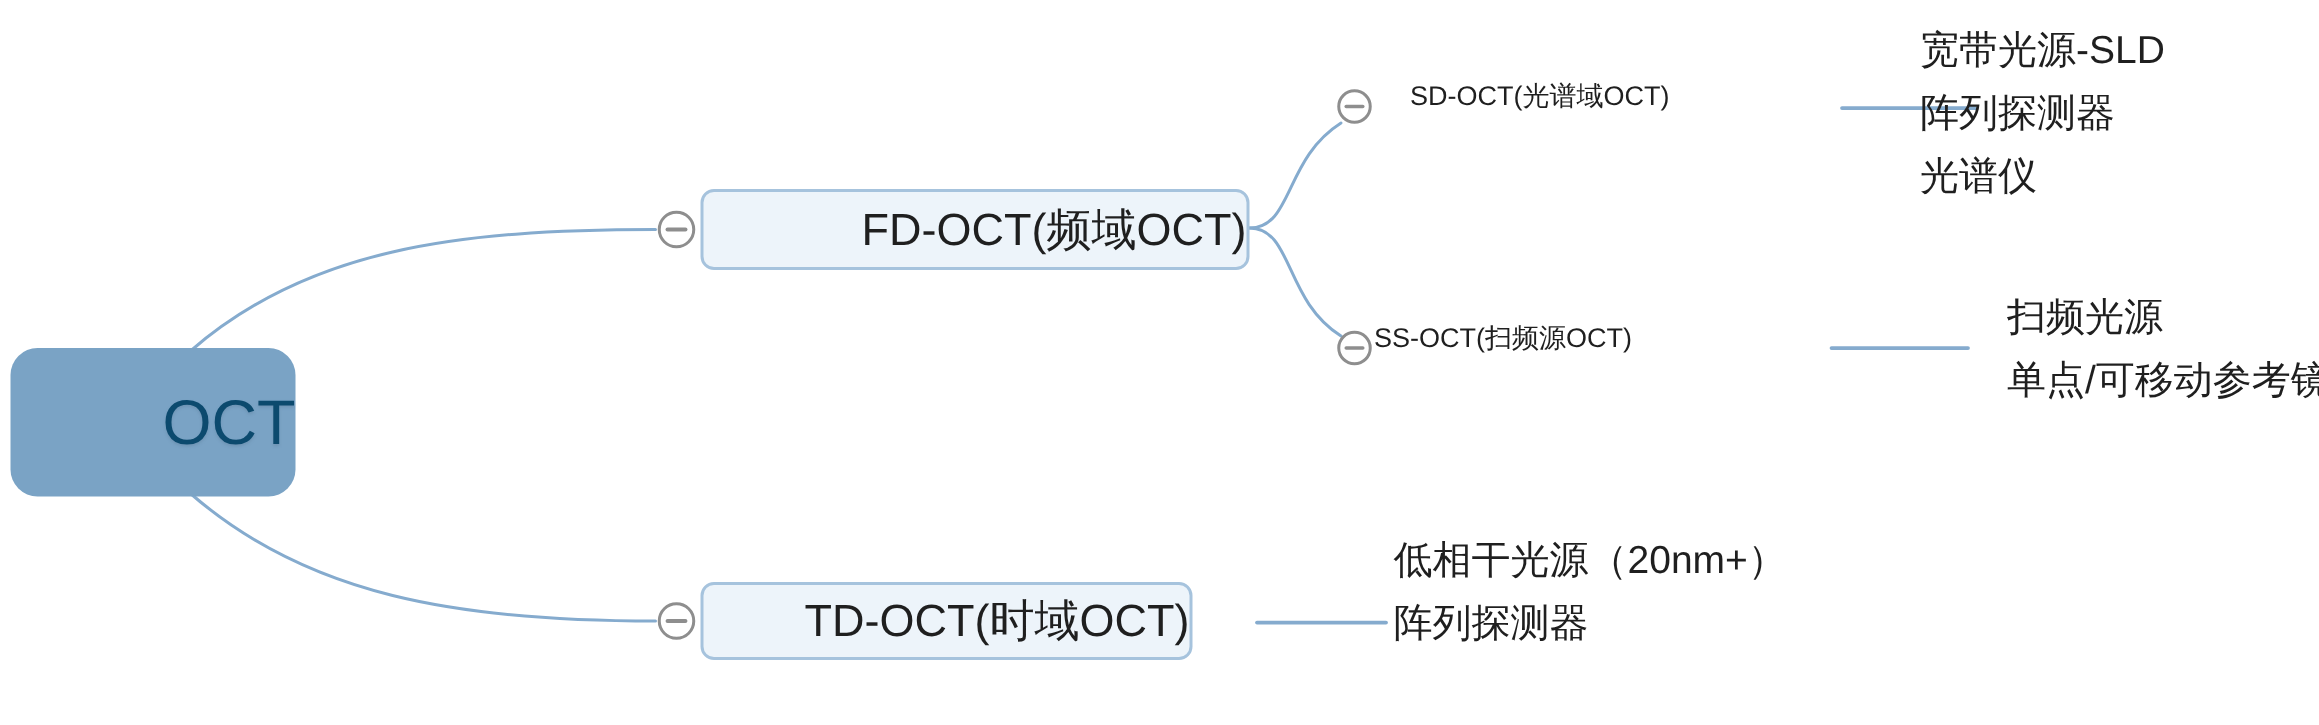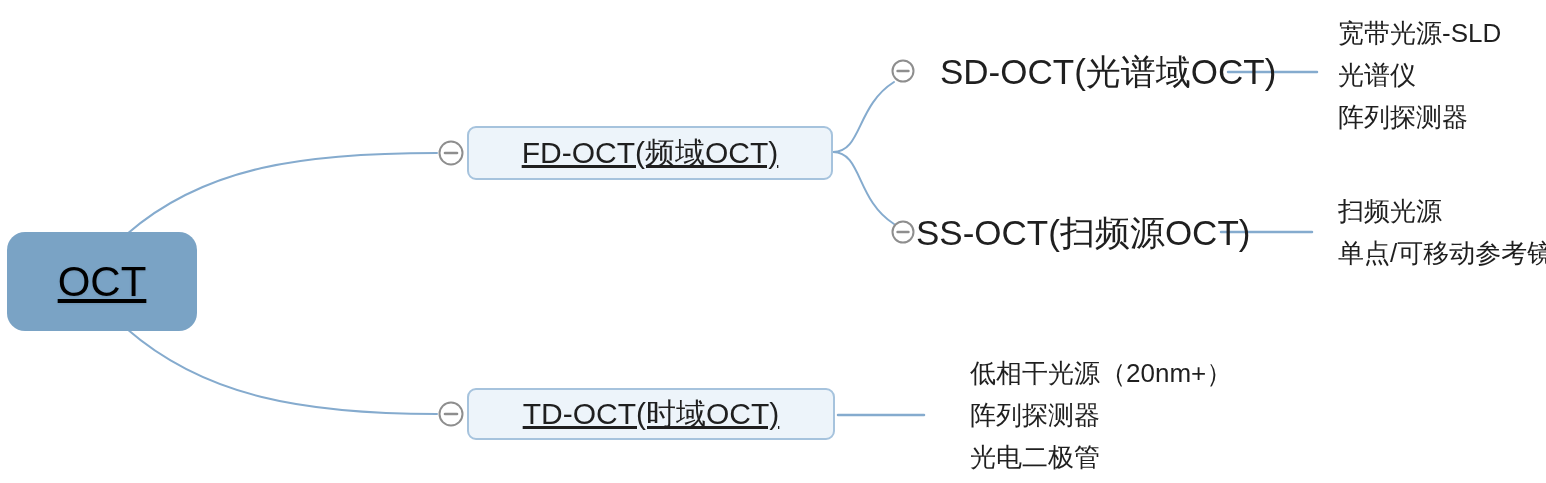--- a/index.html
+++ b/index.html
@@ -5,42 +5,42 @@
   html,body{margin:0;padding:0;background:#ffffff;}
   .canvas{
     position:relative;
     width:1546px;height:483px;
     background:#ffffff;
     overflow:hidden;
     font-family:"Liberation Sans","DejaVu Sans",sans-serif;
     color:#1f1f1f;
   }
   .connectors{position:absolute;left:0;top:0;width:1546px;height:483px;}
-  .node{position:absolute;display:flex;align-items:center;justify-content:center;box-sizing:border-box;white-space:nowrap;text-decoration:underline;}
+  .node{position:absolute;display:flex;align-items:center;justify-content:flex-end;box-sizing:border-box;white-space:nowrap;}
   .root-node{
     left:7px;top:232px;width:190px;height:99px;
     background:#7aa3c5;border-radius:18px;
-    color:#000000;font-size:42px;
+    color:#0c4a6e;font-size:42px;
     text-shadow:0 1px 2px rgba(90,120,150,.35);
   }
   .branch-node{
     background:#edf4fa;
     border:2px solid #a6c3dd;
     border-radius:9px;
     font-size:30px;
   }
   .branch-fd{left:467px;top:126px;width:366px;height:54px;}
-  .branch-td{left:467px;top:388px;width:368px;height:52px;}
-  .child-label{position:absolute;display:flex;align-items:center;font-size:35px;height:40px;white-space:nowrap;}
+  .branch-td{left:467px;top:388px;width:328px;height:52px;}
+  .child-label{position:absolute;display:flex;align-items:flex-start;font-size:18px;height:40px;white-space:nowrap;}
   .child-sd{left:940px;top:52px;}
   .child-ss{left:916px;top:213px;}
   .detail-block{position:absolute;font-size:26px;line-height:42px;white-space:nowrap;}
-  .details-sd{left:1338px;top:12px;}
+  .details-sd{left:1280px;top:12px;}
   .details-ss{left:1338px;top:190px;}
-  .details-td{left:970px;top:352px;}
+  .details-td{left:929px;top:352px;}
   .collapse{position:absolute;width:26px;height:26px;display:block;}
   .collapse-fd{left:438px;top:140px;}
   .collapse-td{left:438px;top:401px;}
   .collapse-sd{left:891px;top:59px;}
   .collapse-ss{left:891px;top:220px;}
   .collapse svg{display:block;}
 </style>
 </head>
 <body>
 
@@ -78,22 +78,22 @@
     <svg width="24" height="24" viewBox="0 0 24 24">
       <circle cx="12" cy="12" r="10.5" fill="#ffffff" stroke="#8e8e8e" stroke-width="2"></circle>
       <line x1="6.5" y1="12" x2="17.5" y2="12" stroke="#8e8e8e" stroke-width="2.4" stroke-linecap="round"></line>
     </svg>
   </span>
   <div class="child-label child-sd">
     <span>SD-OCT(光谱域OCT)</span>
   </div>
   <div class="detail-block details-sd">
     <div>宽带光源-SLD</div>
+    <div>阵列探测器</div>
     <div>光谱仪</div>
-    <div>阵列探测器</div>
   </div>
 
   <span class="collapse collapse-ss">
     <svg width="24" height="24" viewBox="0 0 24 24">
       <circle cx="12" cy="12" r="10.5" fill="#ffffff" stroke="#8e8e8e" stroke-width="2"></circle>
       <line x1="6.5" y1="12" x2="17.5" y2="12" stroke="#8e8e8e" stroke-width="2.4" stroke-linecap="round"></line>
     </svg>
   </span>
   <div class="child-label child-ss">
     <span>SS-OCT(扫频源OCT)</span>
@@ -108,16 +108,15 @@
       <circle cx="13" cy="13" r="11.5" fill="#ffffff" stroke="#8e8e8e" stroke-width="2"></circle>
       <line x1="7" y1="13" x2="19" y2="13" stroke="#8e8e8e" stroke-width="2.6" stroke-linecap="round"></line>
     </svg>
   </span>
   <div class="node branch-node branch-td">
     <span>TD-OCT(时域OCT)</span>
   </div>
   <div class="detail-block details-td">
     <div>低相干光源（20nm+）</div>
     <div>阵列探测器</div>
-    <div>光电二极管</div>
   </div>
 
 </div>
 
 </body></html>

